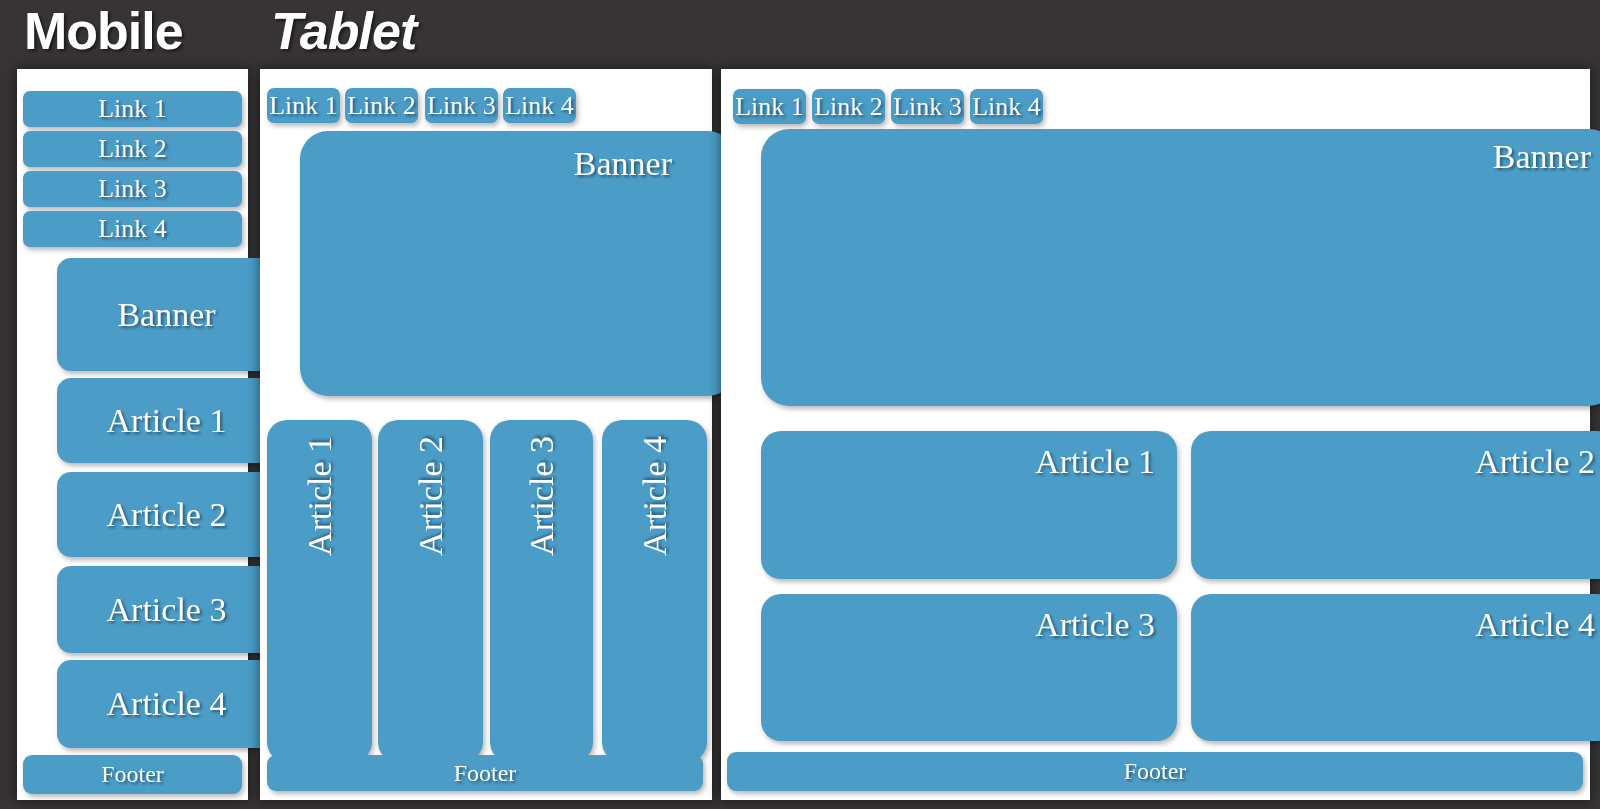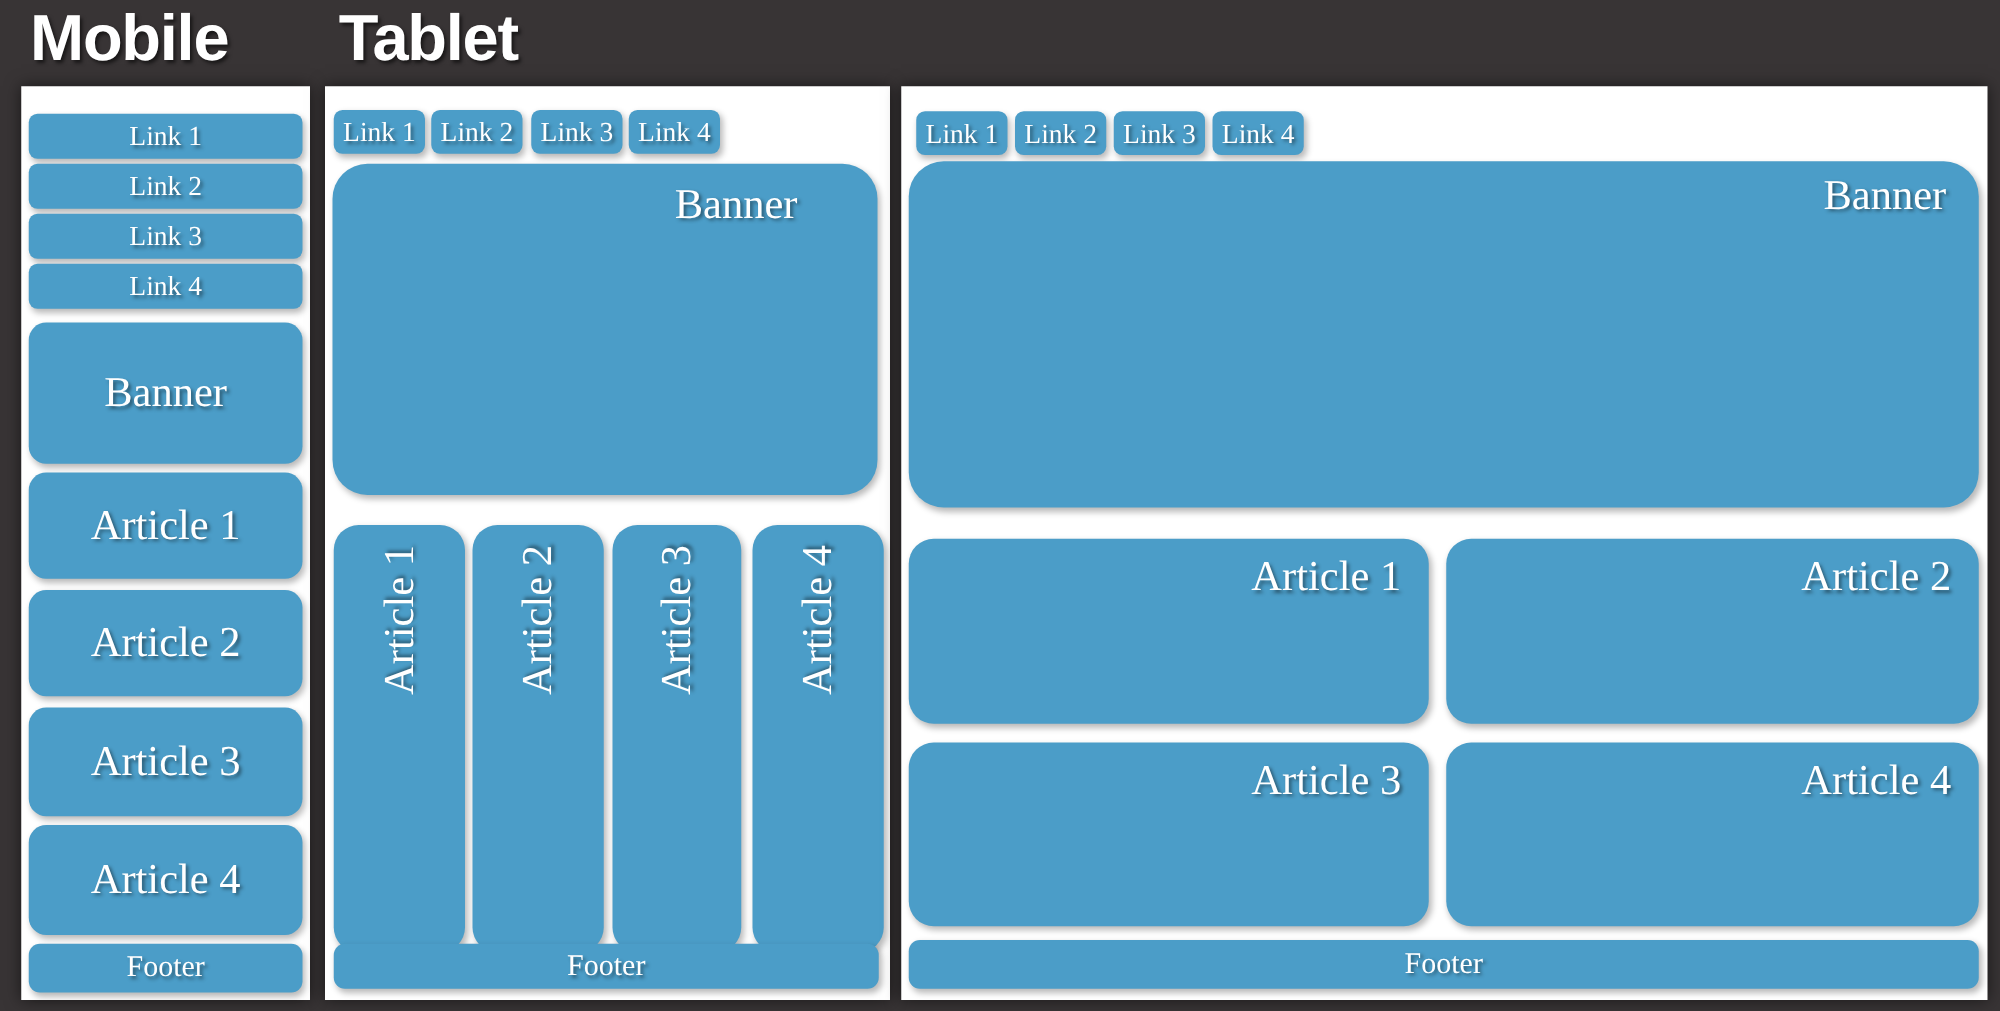--- a/index.html
+++ b/index.html
@@ -9,36 +9,36 @@
          font-family:"Liberation Sans","DejaVu Sans",sans-serif;
          font-weight:700;font-size:52px;letter-spacing:-1px;line-height:1.15;
          text-shadow:2px 2px 3px rgba(0,0,0,.55);}
   .panel{position:absolute;top:69px;height:731px;background:#ffffff;
          box-shadow:0 0 12px rgba(0,0,0,.55);}
   .box{position:absolute;background:#4b9dc8;color:#ffffff;display:flex;
        box-shadow:2px 3px 5px rgba(0,0,0,.28);}
   .box span{text-shadow:2px 2px 3px rgba(0,0,0,.45);}
   .center{align-items:center;justify-content:center;text-align:center;}
   .top-right{align-items:flex-start;justify-content:flex-end;text-align:right;}
-  .link{border-radius:7px;font-size:22px;}
-  .big{font-size:34px;}
+  .link{border-radius:7px;font-size:26px;}
+  .big{font-size:34px;margin-left:34px;}
   .foot{border-radius:9px;font-size:24px;}
   .r14{border-radius:14px;}
   .r20{border-radius:20px;}
   .r28{border-radius:28px;}
   .vcol{flex-direction:column;align-items:center;justify-content:flex-start;padding-top:16px;}
   .vlabel{writing-mode:vertical-rl;transform:rotate(180deg);font-size:34px;}
 </style>
 </head>
 <body>
 
 <div class="stage">
 
   <div class="device-title" style="left:24px;">Mobile</div>
-  <div class="device-title" style="left:271px;">Tablet</div>
+  <div class="device-title" style="left:271px;font-style:italic;">Tablet</div>
 
   <div class="panel" style="left:17px;width:231px;">
     <div class="box link center" style="left:6px;top:22px;width:219px;height:36px;">
         <span>Link 1</span>
       </div>
     <div class="box link center" style="left:6px;top:62px;width:219px;height:36px;">
         <span>Link 2</span>
       </div>
     <div class="box link center" style="left:6px;top:102px;width:219px;height:36px;">
         <span>Link 3</span>

